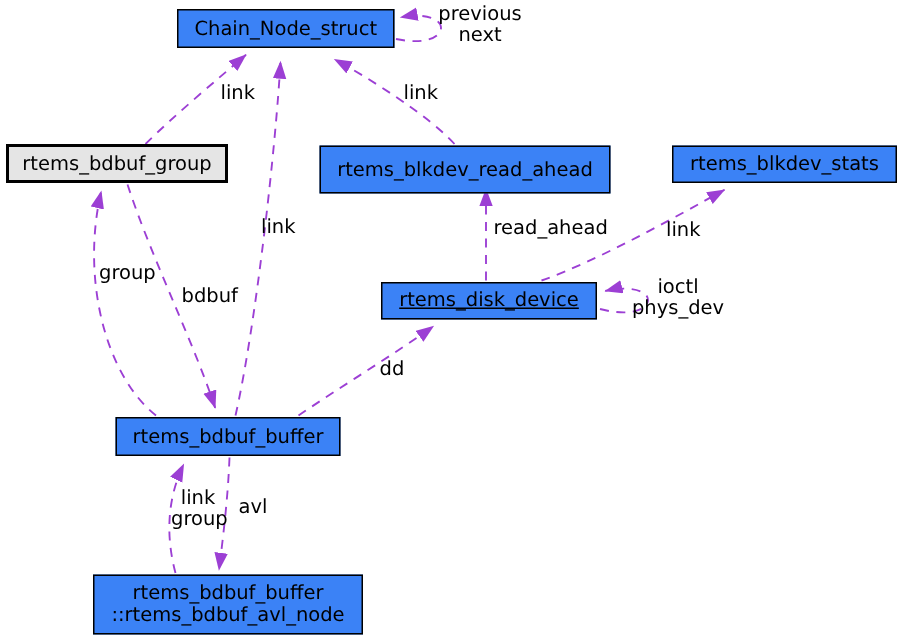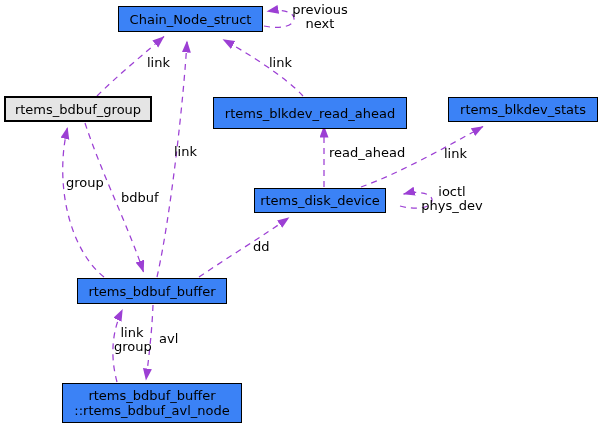--- a/index.html
+++ b/index.html
@@ -90,21 +90,21 @@
     </div>
     <div class="node hl" style="left: 4px; top: 96px; width: 148px; height: 26px;">
       <div>rtems_bdbuf_group</div>
     </div>
     <div class="node" style="left: 213px; top: 97px; width: 194px; height: 32px;">
       <div>rtems_blkdev_read_ahead</div>
     </div>
     <div class="node" style="left: 448px; top: 97px; width: 150px; height: 25px;">
       <div>rtems_blkdev_stats</div>
     </div>
-    <div class="node" style="left: 254px; top: 188px; width: 132px; height: 25px;">
+    <div class="node" style="left: 254px; top: 188px; width: 144px; height: 25px; text-decoration: underline;">
       <div>rtems_disk_device</div>
     </div>
     <div class="node" style="left: 77px; top: 278px; width: 150px; height: 26px;">
       <div>rtems_bdbuf_buffer</div>
     </div>
     <div class="node" style="left: 62px; top: 383px; width: 180px; height: 40px;">
       <div>rtems_bdbuf_buffer</div>
       <div>::rtems_bdbuf_avl_node</div>
     </div>
   </div>

